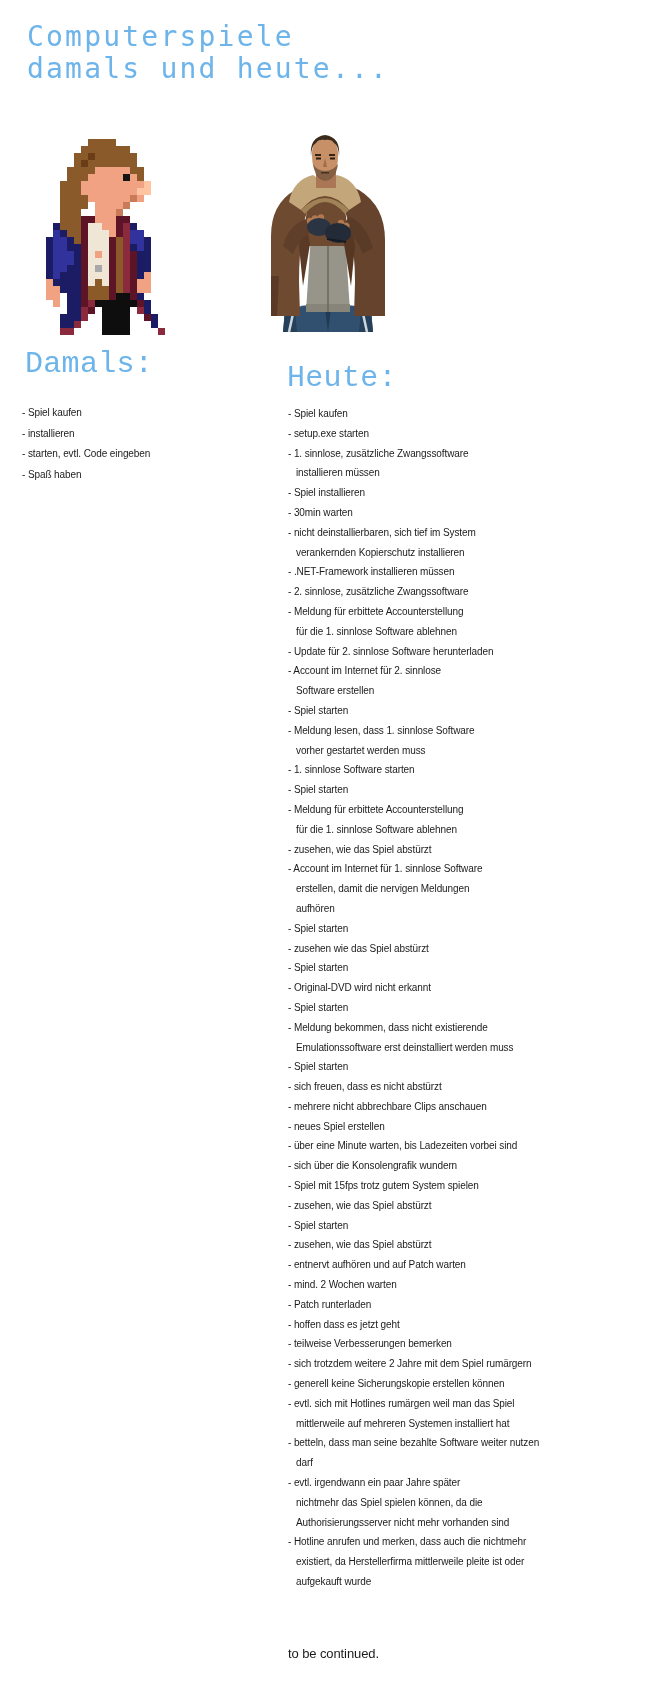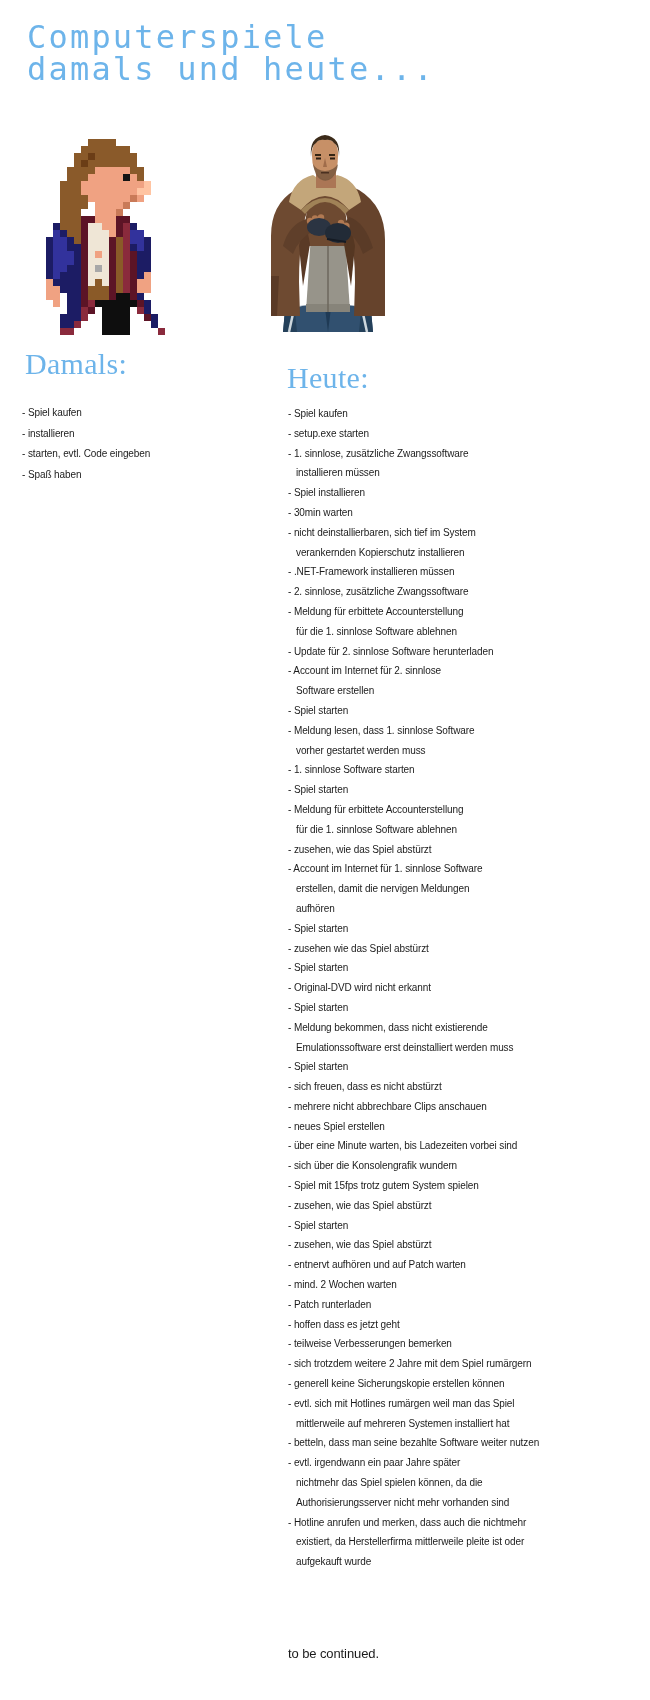--- a/index.html
+++ b/index.html
@@ -3,26 +3,26 @@
 <meta charset="utf-8">
 <style>
   html,body{margin:0;padding:0;background:#ffffff;}
   .canvas{
     position:relative;width:650px;height:1700px;background:#ffffff;overflow:hidden;
     font-family:"Liberation Sans",sans-serif;color:#1b1b1b;
   }
   .title{
     position:absolute;left:27px;top:21px;
     font-family:"DejaVu Sans Mono",monospace;
-    font-size:32px;line-height:32px;letter-spacing:2.2px;
+    font-size:28px;line-height:32px;letter-spacing:2.2px;
     color:#6db4ea;white-space:nowrap;
   }
   .heading{
     position:absolute;
-    font-family:Liberation Serif, serif;
+    font-family:Liberation Mono, monospace;
     font-size:30px;line-height:30px;letter-spacing:0.3px;
     color:#6db4ea;white-space:nowrap;
   }
   .h-damals{left:25px;top:349px;}
   .h-heute{left:287px;top:363px;}
   .list{position:absolute;font-size:10px;letter-spacing:-0.1px;white-space:nowrap;}
   .list-damals{left:22px;top:403px;line-height:20.6px;}
   .list-heute{left:288px;top:404px;line-height:19.8px;}
   .line{white-space:nowrap;}
   .line.cont{padding-left:8px;}
@@ -472,20 +472,21 @@
       <div class="line">- entnervt aufhören und auf Patch warten</div>
       <div class="line">- mind. 2 Wochen warten</div>
       <div class="line">- Patch runterladen</div>
       <div class="line">- hoffen dass es jetzt geht</div>
       <div class="line">- teilweise Verbesserungen bemerken</div>
       <div class="line">- sich trotzdem weitere 2 Jahre mit dem Spiel rumärgern</div>
       <div class="line">- generell keine Sicherungskopie erstellen können</div>
       <div class="line">- evtl. sich mit Hotlines rumärgen weil man das Spiel</div>
       <div class="line cont">mittlerweile auf mehreren Systemen installiert hat</div>
       <div class="line">- betteln, dass man seine bezahlte Software weiter nutzen</div>
+      <div class="line cont">darf</div>
       <div class="line">- evtl. irgendwann ein paar Jahre später</div>
       <div class="line cont">nichtmehr das Spiel spielen können, da die</div>
       <div class="line cont">Authorisierungsserver nicht mehr vorhanden sind</div>
       <div class="line">- Hotline anrufen und merken, dass auch die nichtmehr</div>
       <div class="line cont">existiert, da Herstellerfirma mittlerweile pleite ist oder</div>
       <div class="line cont">aufgekauft wurde</div>
     </div>
 
   <div class="footer">to be continued.</div>
 

